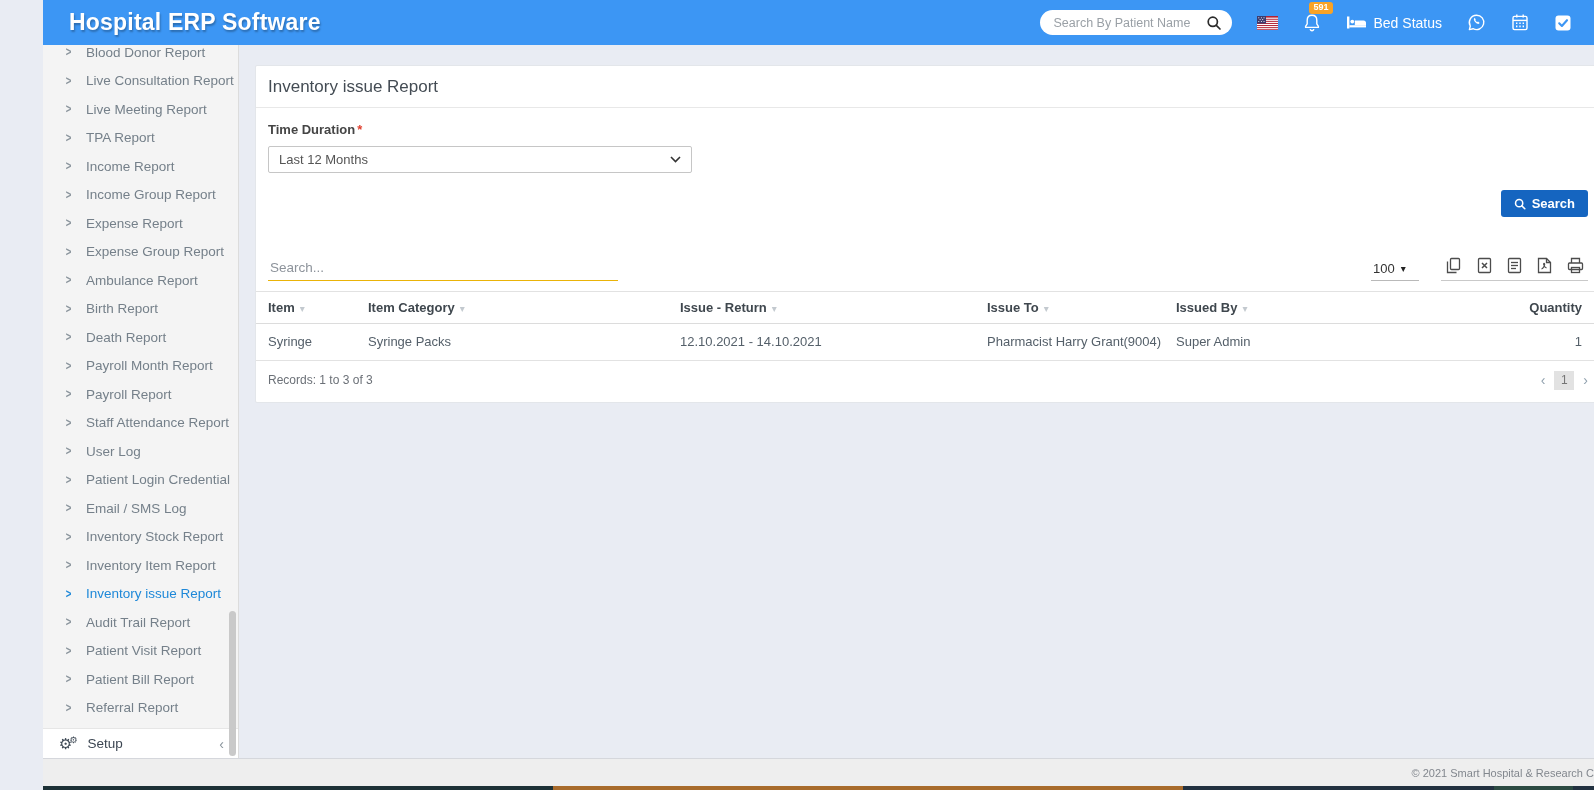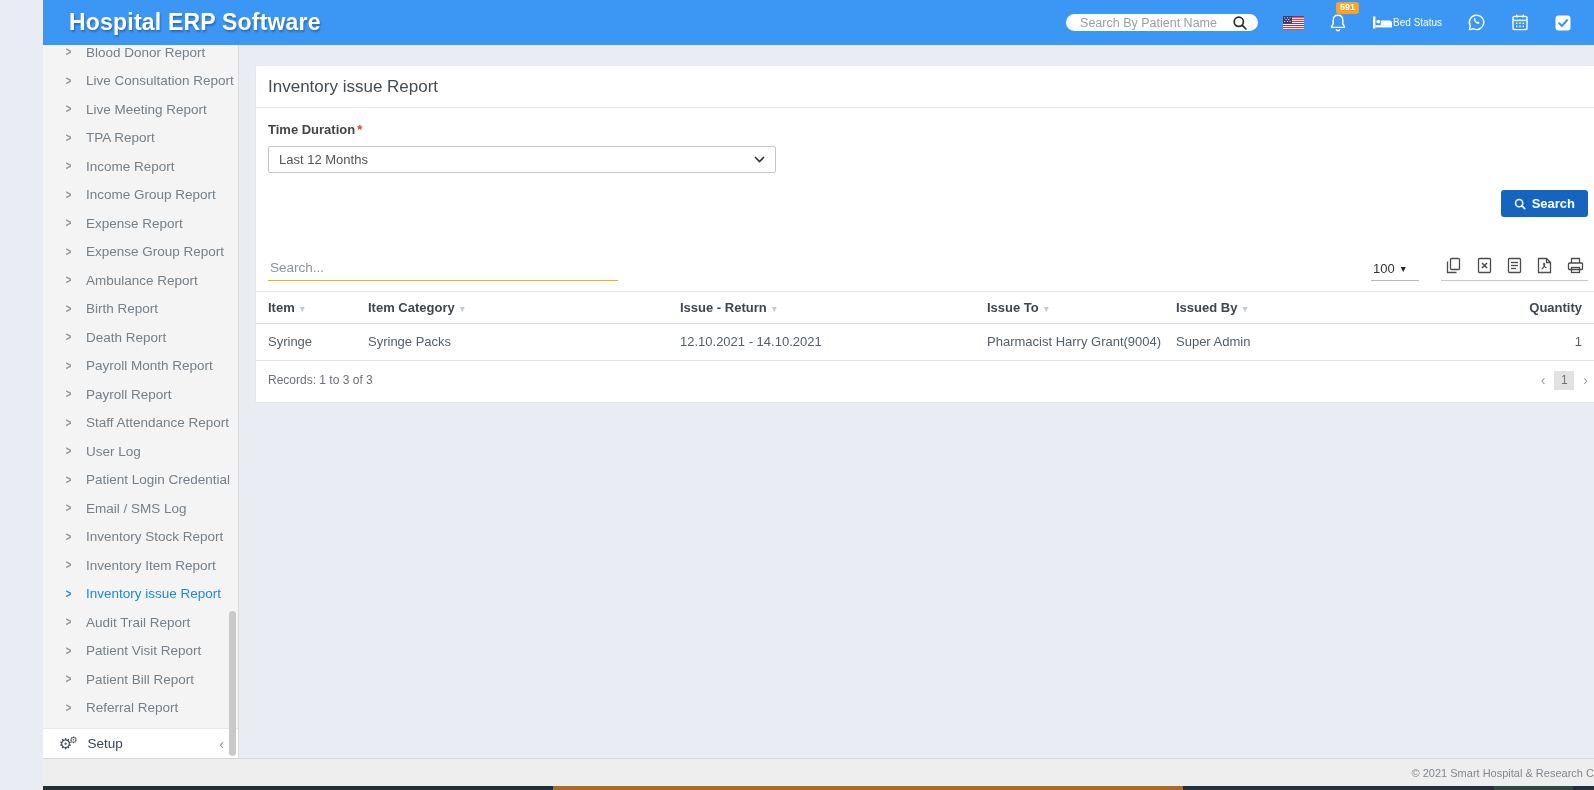--- a/index.html
+++ b/index.html
@@ -14,34 +14,34 @@
   .hdr {
     height:45px; flex:0 0 45px; background:var(--c-header_bg,#3c96f4);
     display:flex; align-items:center; padding:0 14px 0 26px;
   }
   .hdr-title {
     color:#fff; font-size:23px; font-weight:bold; letter-spacing:.2px;
     text-shadow:1px 2px 2px rgba(0,0,0,.28); white-space:nowrap;
   }
   .hdr-right { margin-left:auto; display:flex; align-items:center; gap:25px; }
   .search-pill {
-    background:#fff; border-radius:14px; height:17px; width:192px;
+    background:#fff; border-radius:14px; height:25px; width:192px;
     display:flex; align-items:center; padding:0 10px 0 14px;
   }
   .search-pill input {
     border:none; outline:none; flex:1; font-size:12.5px; color:#333; min-width:0;
     font-family:inherit; background:transparent;
   }
   .search-pill input::placeholder { color:#9aa0a6; }
   .icon-btn { display:flex; align-items:center; justify-content:center; cursor:pointer; position:relative; }
   .badge {
     position:absolute; top:-11px; right:-12px; background:var(--c-badge,#f9a326);
     color:#fff; font-size:9px; font-weight:bold; padding:1px 4px 2px; border-radius:3px; line-height:1.1;
   }
-  .bed-status { display:flex; align-items:center; color:#fff; font-size:10px; cursor:pointer; }
+  .bed-status { display:flex; align-items:center; gap:7px; color:#fff; font-size:14px; cursor:pointer; }
   .avatar { width:26px; height:26px; border-radius:50%; overflow:hidden; flex:0 0 26px; background:#b0bec5; }
 
   
   .body-row { flex:1 1 auto; display:flex; min-height:0; }
 
   
   .sidebar {
     width:196px; flex:0 0 196px; background:#f4f4f4; border-right:1px solid #dcdcdc;
     display:flex; flex-direction:column; position:relative; overflow:hidden;
   }
@@ -69,21 +69,21 @@
   .main { flex:1 1 auto; padding:20px 18px 0 16px; min-width:0; }
   .panel { background:#fff; border:1px solid #e3e6ea; border-radius:2px; }
   .panel-hdr {
     padding:11px 16px 10px 12px; border-bottom:1px solid #e8e8e8;
     font-size:17px; color:#444c54;
   }
   .filter { padding:14px 30px 26px 12px; }
   .fld-label { font-size:13px; font-weight:bold; color:#454545; margin-bottom:9px; }
   .req { color:var(--c-required_star,#e0402f); margin-left:2px; }
   .sel {
-    width:508px; height:27px; border:1px solid #c6c6c6; border-radius:2px;
+    width:424px; height:27px; border:1px solid #c6c6c6; border-radius:2px;
     display:flex; align-items:center; padding:0 10px; font-size:13px; color:#555; cursor:pointer;
     background:#fff;
   }
   .sel .sel-arrow { margin-left:auto; }
   .btn-row { display:flex; justify-content:flex-end; margin-top:17px; }
   .btn-primary {
     background:var(--c-primary_button,#1565c0); color:#fff; border:none; border-radius:3px;
     font-size:13px; font-weight:bold; padding:6px 13px; display:inline-flex; align-items:center; gap:6px;
     cursor:pointer; font-family:inherit;
   }

